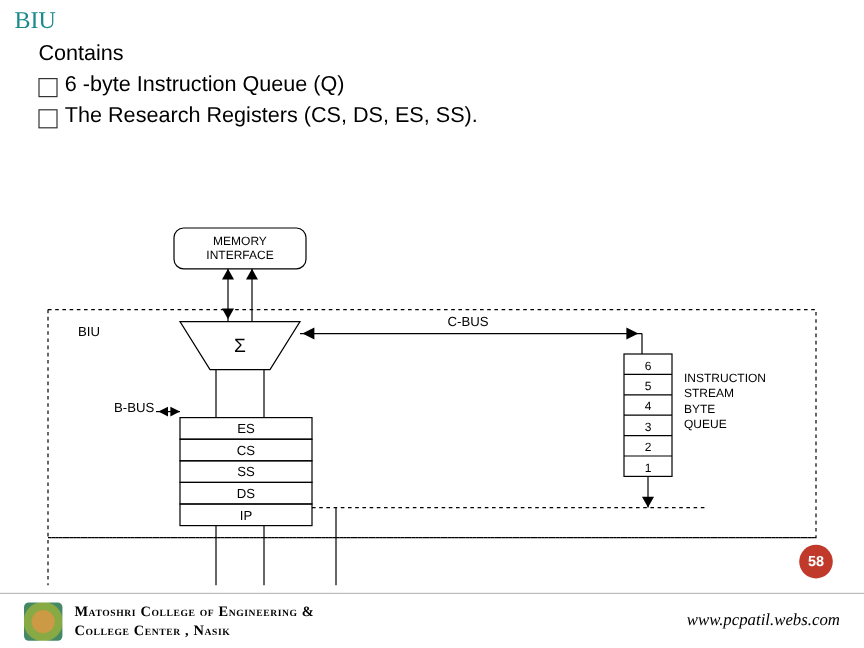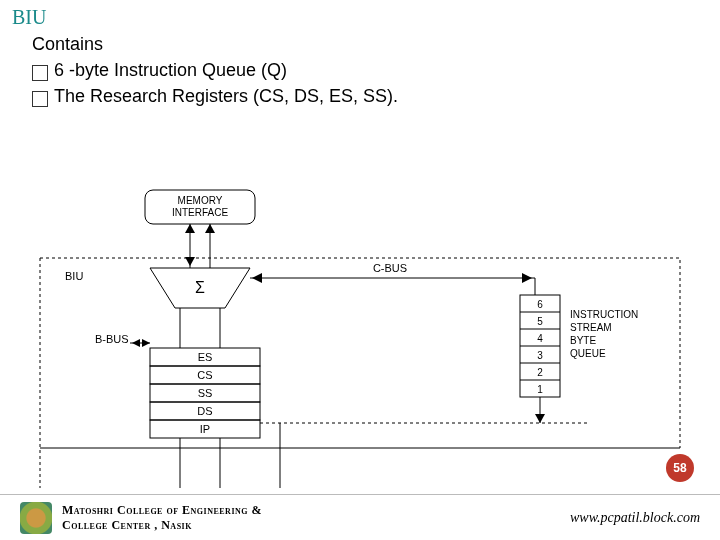--- a/index.html
+++ b/index.html
@@ -118,14 +118,14 @@
 <div class="pg">58</div>
 
 <div class="footer">
   <div class="coll">
     <div class="coll-logo"></div>
     <div class="coll-text">
       <b>Matoshri College of Engineering &amp;</b><br>
       <b>College Center , Nasik</b>
     </div>
   </div>
-  <div class="site">www.pcpatil.block.com</div>
+  <div class="site">www.pcpatil.webs.com</div>
 </div>
 
 </body></html>

